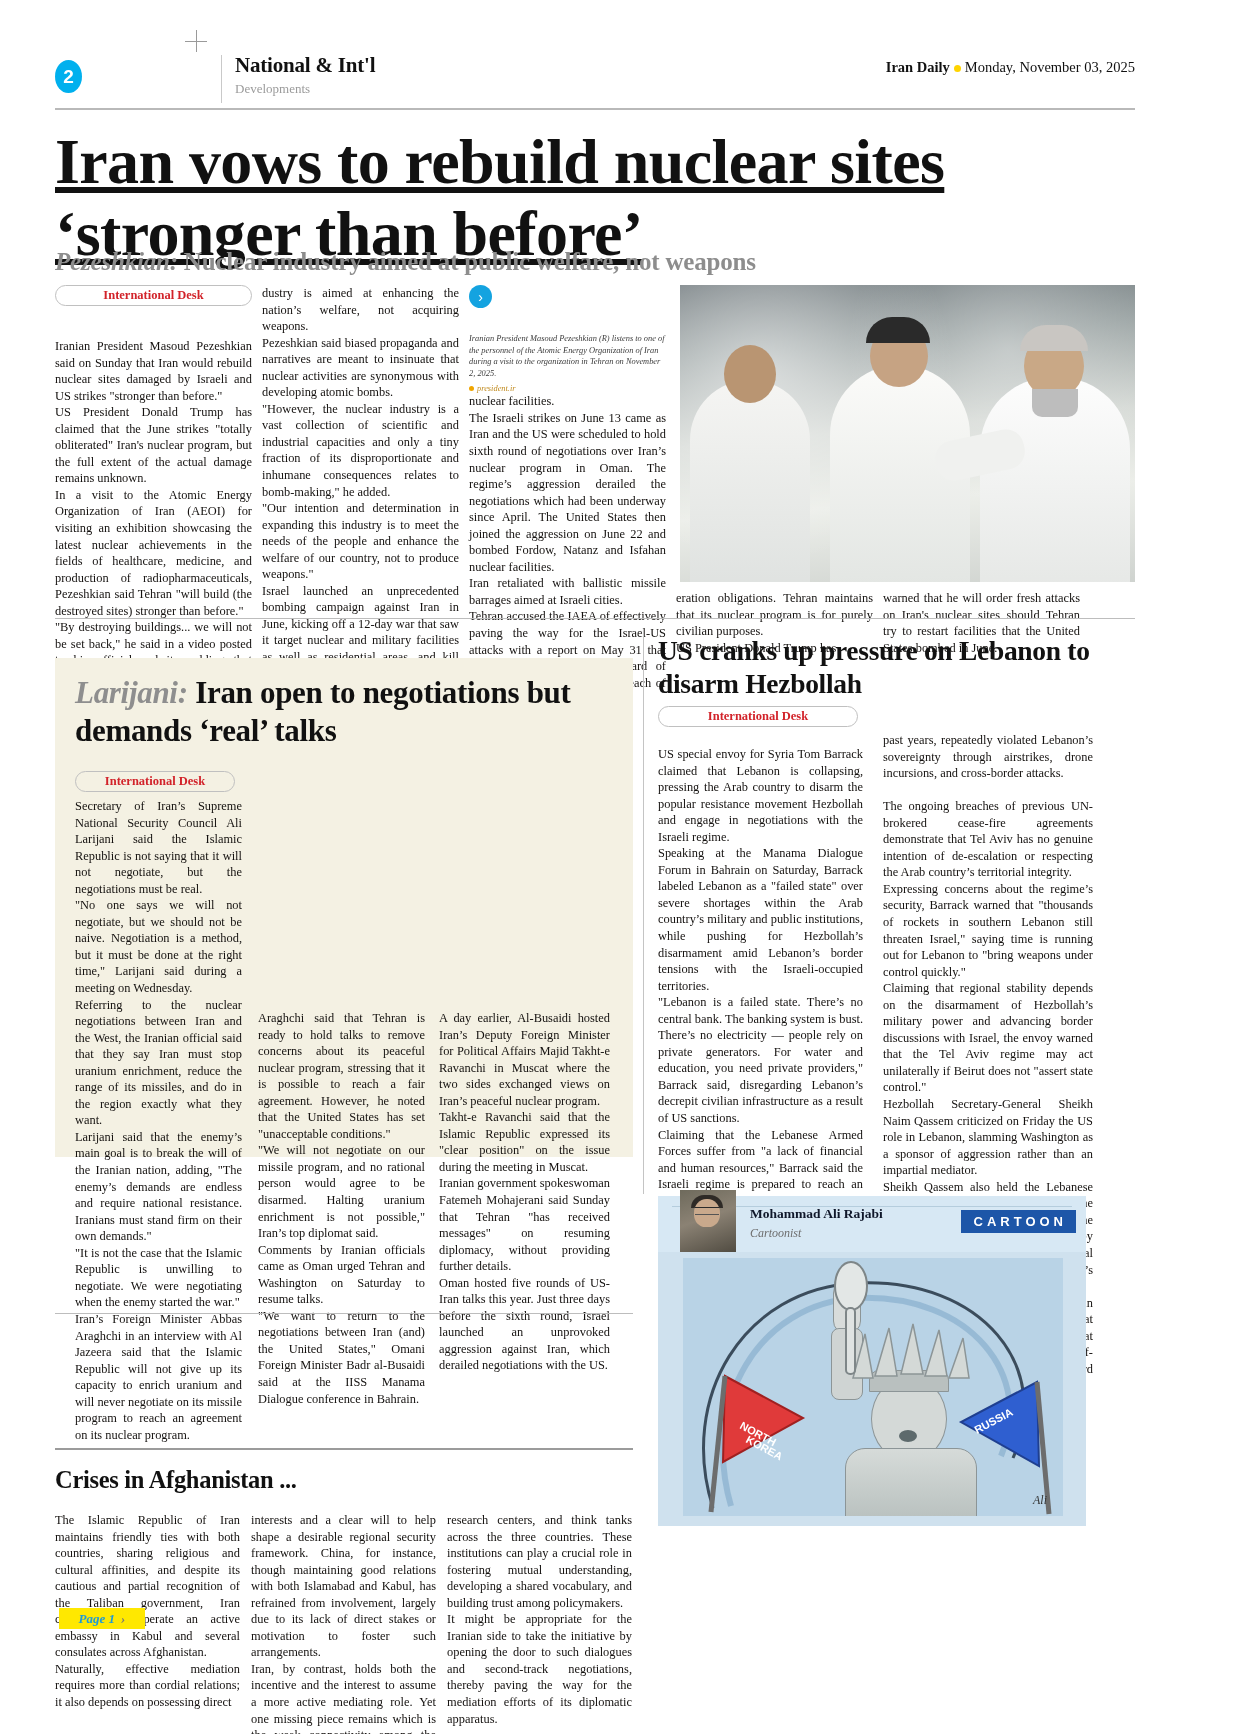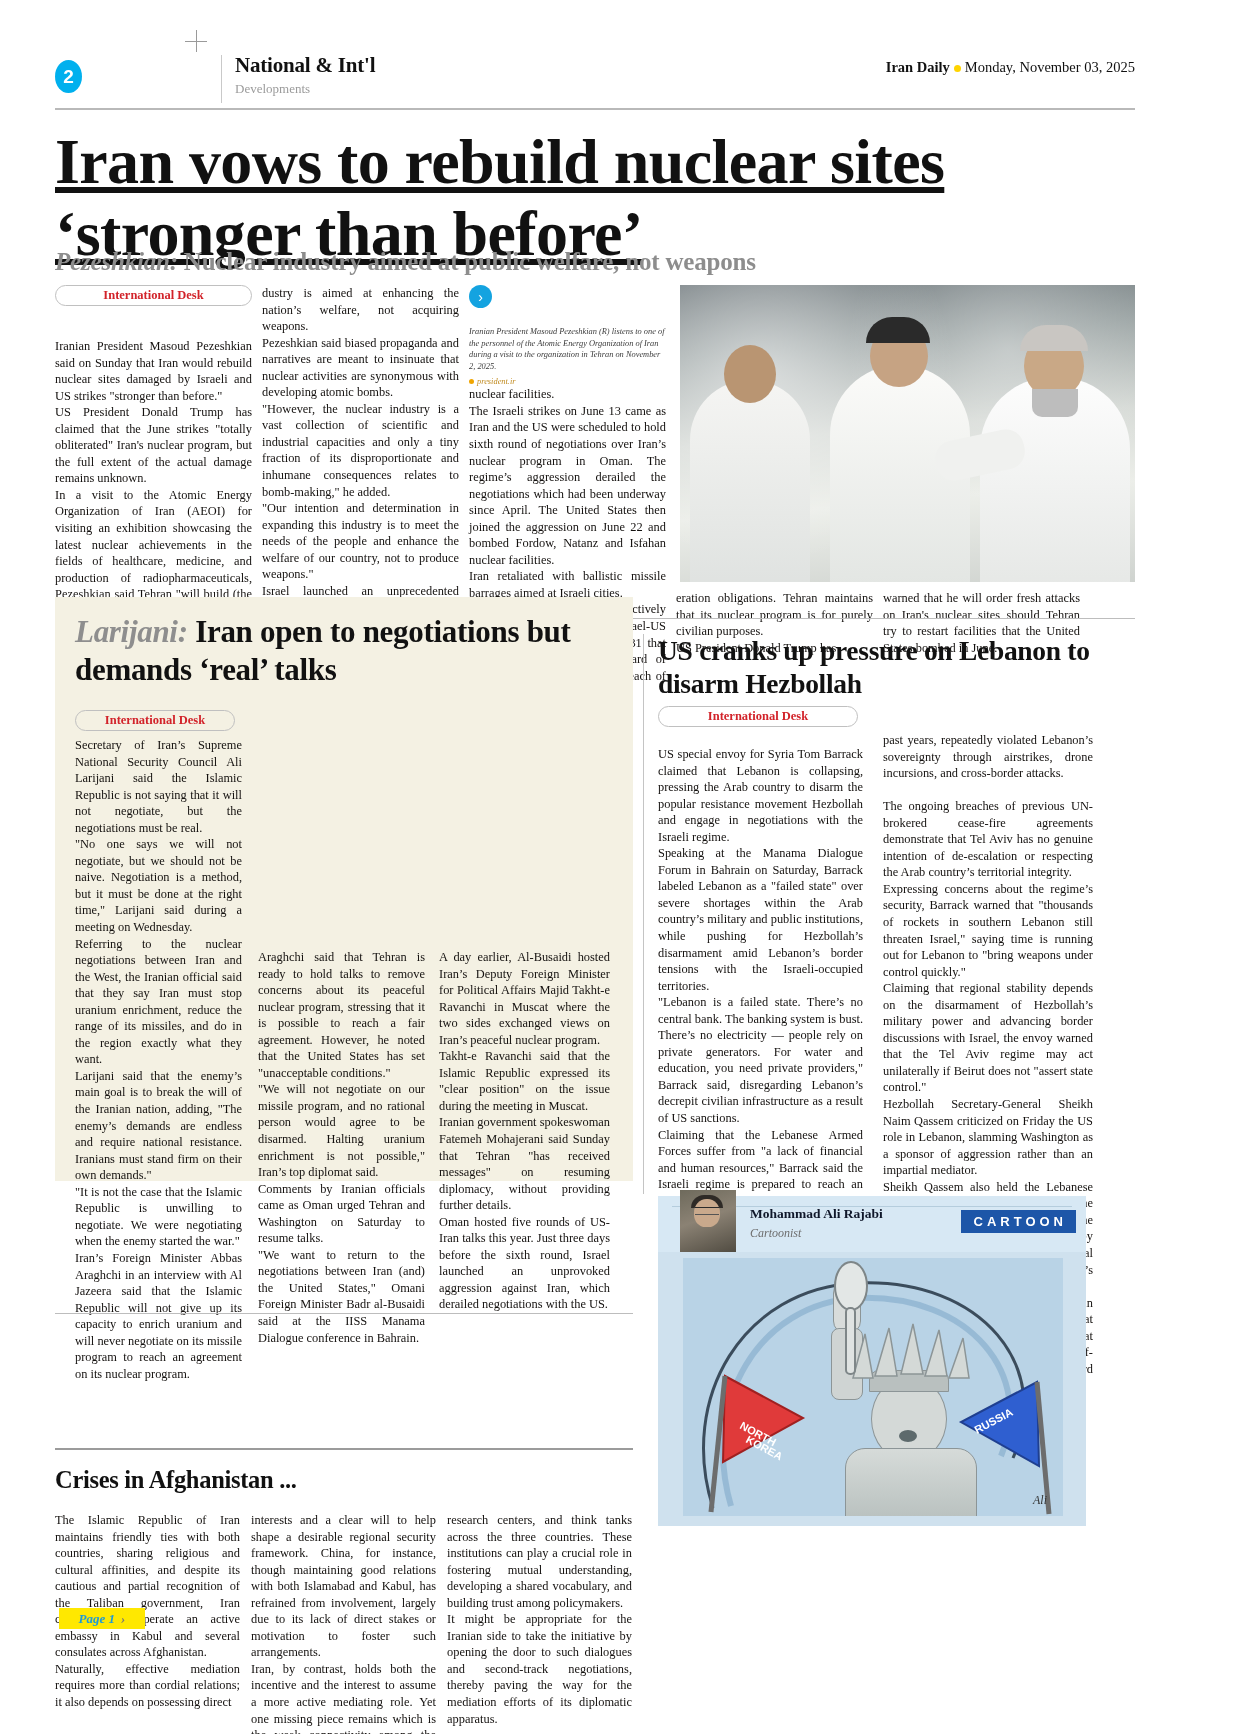--- a/index.html
+++ b/index.html
@@ -64,33 +64,33 @@
   .a1c5{position:absolute;left:828px;top:0;width:197px;}
   .a1 .body-top{margin-top:32px;}
 
   .arrow-badge{
     width:23px;height:23px;border-radius:50%;background:#14a3e0;
     display:flex;align-items:center;justify-content:center;color:#fff;font-size:14px;
     font-family:"Liberation Sans",sans-serif;
   }
   .photocap{
     font-size:8.4px;line-height:1.38;font-style:italic;color:#3b3b3b;
-    font-family:"Liberation Serif",serif;margin-top:18px;
+    font-family:"Liberation Serif",serif;margin-top:25px;
   }
   .credit{font-size:8.4px;font-style:italic;color:#c08a1e;margin-top:5px;}
   .credit .bullet{display:inline-block;width:5px;height:5px;border-radius:50%;background:#f0a500;margin-right:3px;}
 
   .photo1{
     position:absolute;left:625px;top:0;width:455px;height:297px;overflow:hidden;
     background:linear-gradient(160deg,#5e6a70 0%,#8d9699 28%,#cfd4d2 55%,#e6e8e4 100%);
   }
   .rule-a1{position:absolute;left:55px;top:618px;width:1080px;height:1px;background:#bdbdbd;}
 
   
-  .a2{position:absolute;left:55px;top:597px;width:578px;height:584px;background:#f4f1e3;}
+  .a2{position:absolute;left:55px;top:658px;width:578px;height:499px;background:#f4f1e3;}
   .a2 .h2{
     position:absolute;left:20px;top:16px;width:545px;font-size:31px;line-height:1.22;
     font-weight:bold;letter-spacing:-0.3px;
   }
   .a2 .h2 i{font-style:italic;color:#8e8e8e;}
   .a2desk{position:absolute;left:20px;top:113px;width:160px;}
   .a2c1{position:absolute;left:20px;top:140px;width:167px;}
   .a2photo{
     position:absolute;left:203px;top:113px;width:352px;height:230px;overflow:hidden;
     background:linear-gradient(140deg,#8a6a2e 0%,#a8862f 35%,#6f5a33 70%,#4a4034 100%);

